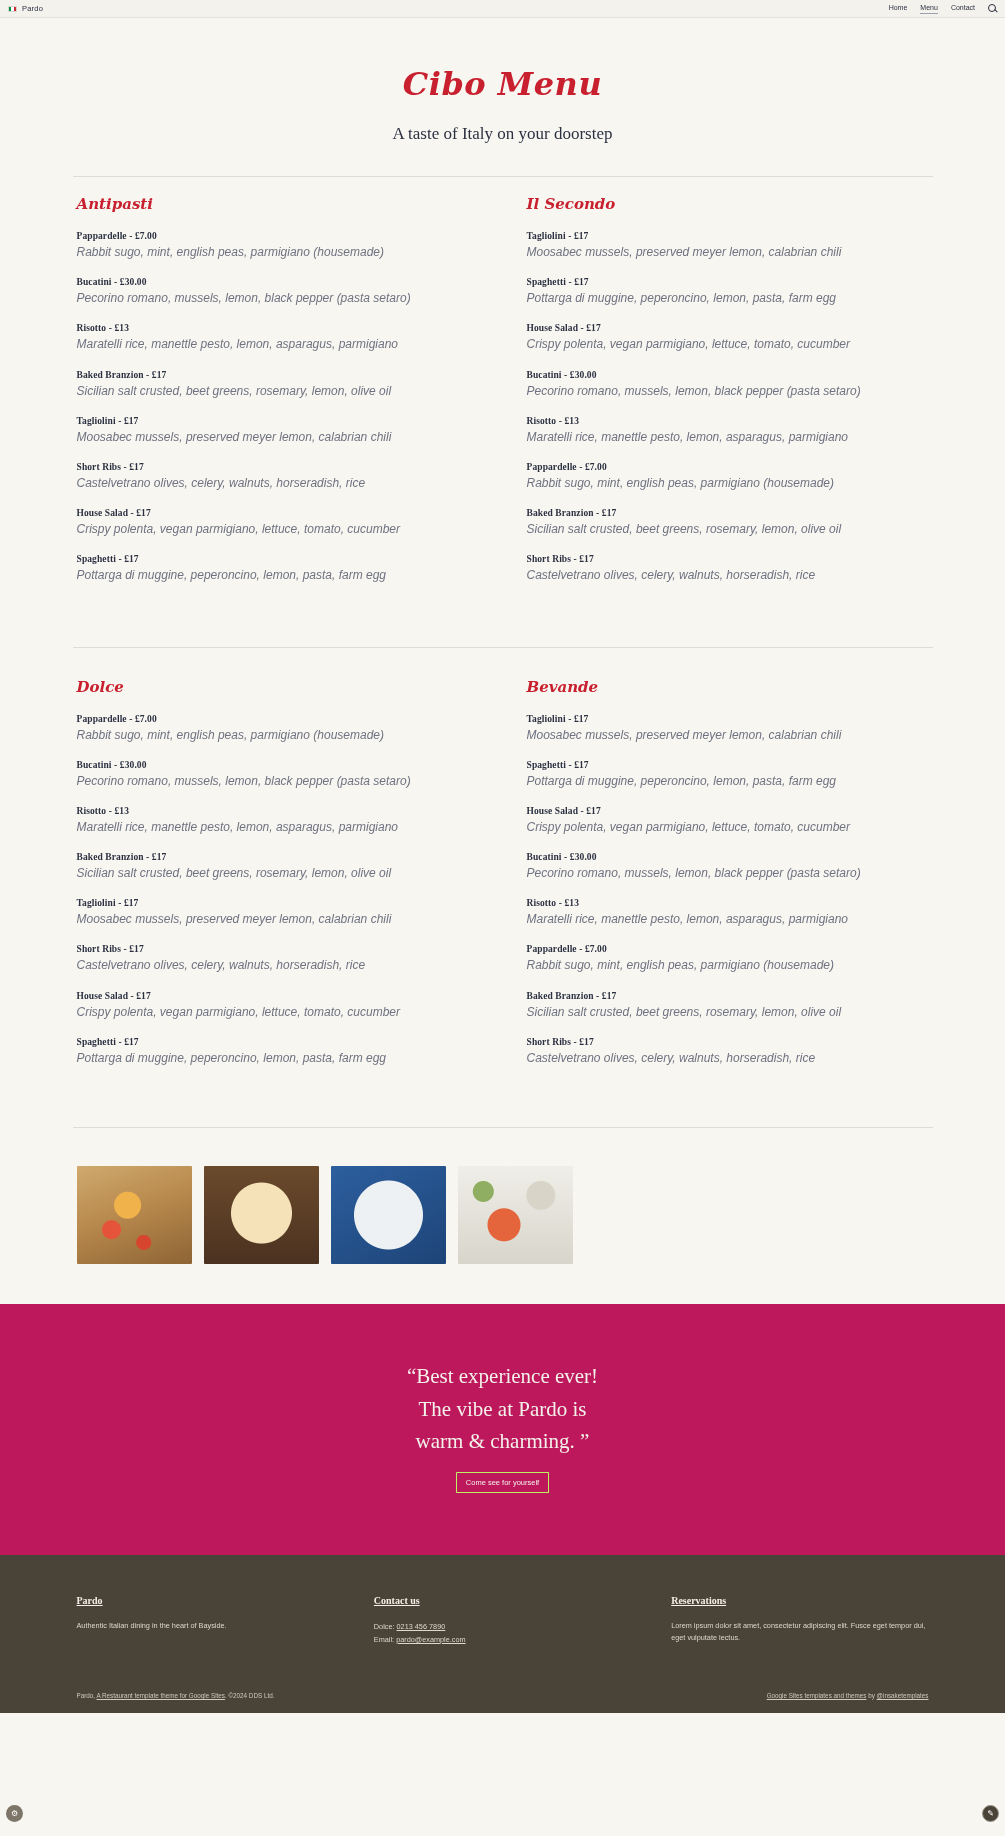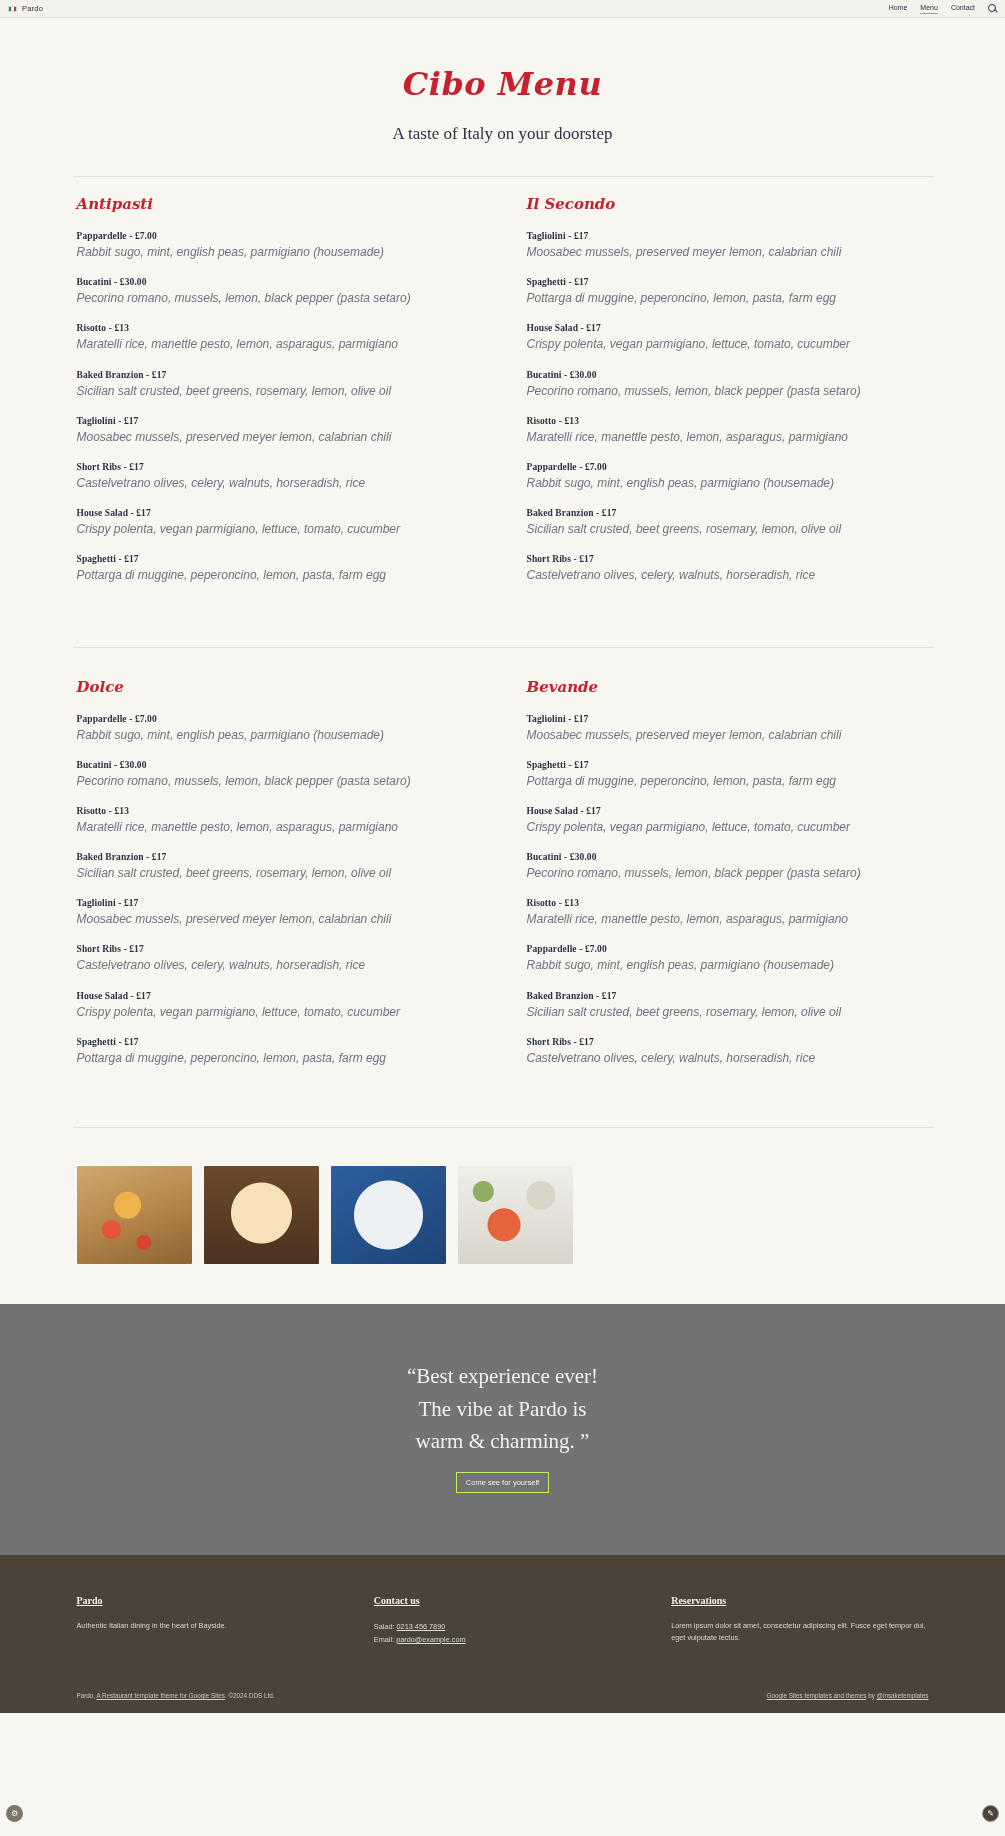--- a/index.html
+++ b/index.html
@@ -141,21 +141,21 @@
     background:
       radial-gradient(circle at 40% 60%, #e4643c 0 16px, transparent 17px),
       radial-gradient(circle at 72% 30%, #d8d4c8 0 14px, transparent 15px),
       radial-gradient(circle at 22% 26%, #8fae62 0 10px, transparent 11px),
       linear-gradient(180deg, #efeee8 0%, #d8d5cb 100%);
   }
 
   
   .quote-band {
     margin-top: 40px;
-    background: #737373;
+    background: #be185d;
     color: #f3f1ea;
     padding: 56px 0 62px;
     text-align: center;
   }
   .quote-text {
     font-family: "Liberation Serif", serif;
     font-size: 21px;
     line-height: 1.55;
     margin: 0 auto;
     width: 420px;
@@ -419,21 +419,21 @@
 
 <div class="footer">
   <div class="footer-grid">
     <div>
       <div class="f-title">Pardo</div>
       <p class="f-text">Authentic Italian dining in the heart of Bayside.</p>
     </div>
     <div>
       <div class="f-title">Contact us</div>
       <p class="f-line">
-        <span>Salad:</span>
+        <span>Dolce:</span>
         <a href="#">0213 456 7890</a>
       </p>
       <p class="f-line">
         <span>Email:</span>
         <a href="#">pardo@example.com</a>
       </p>
     </div>
     <div>
       <div class="f-title">Reservations</div>
       <p class="f-text">Lorem ipsum dolor sit amet, consectetur adipiscing elit. Fusce eget tempor dui, eget vulputate lectus.</p>

